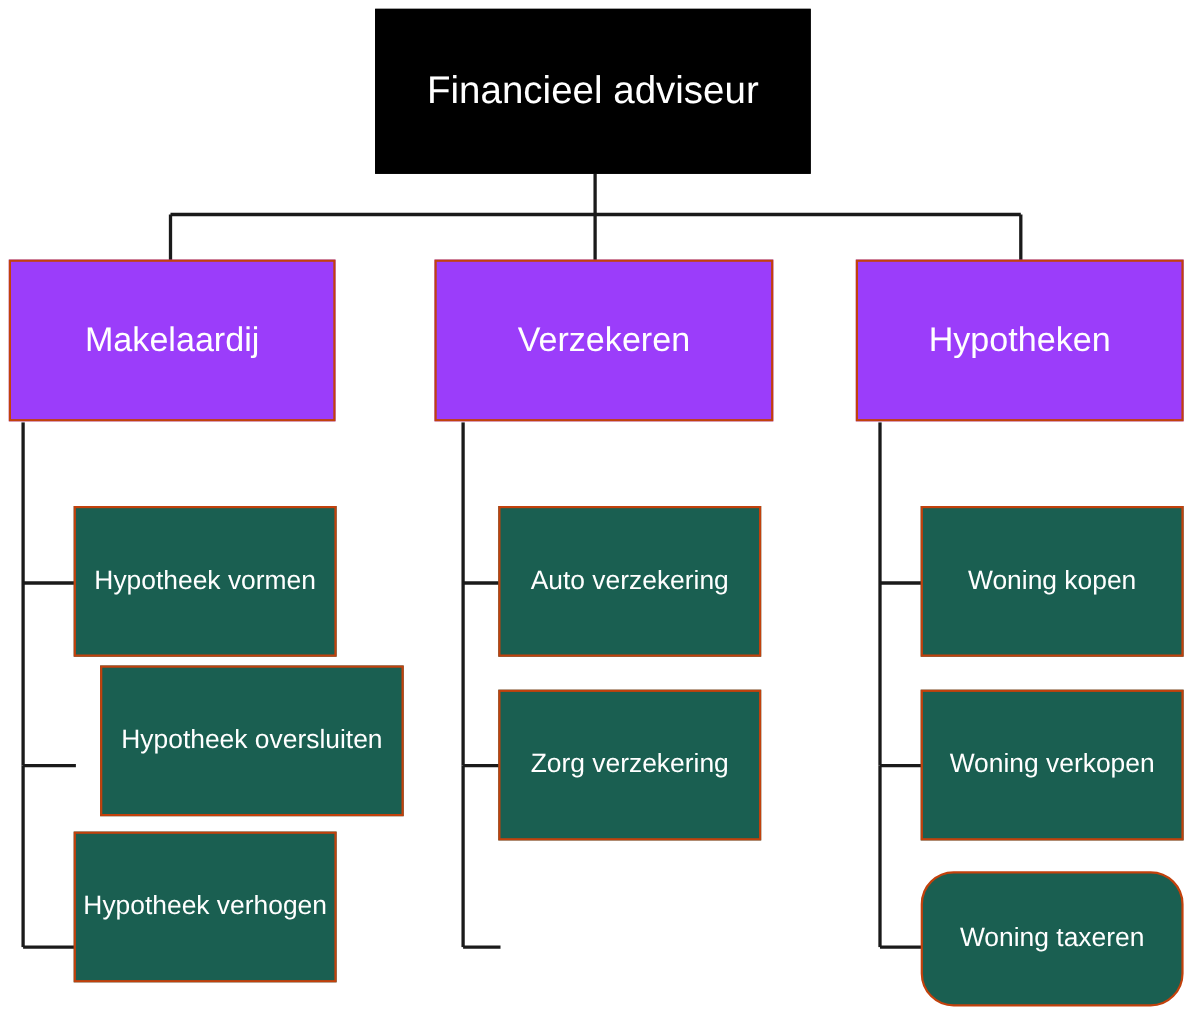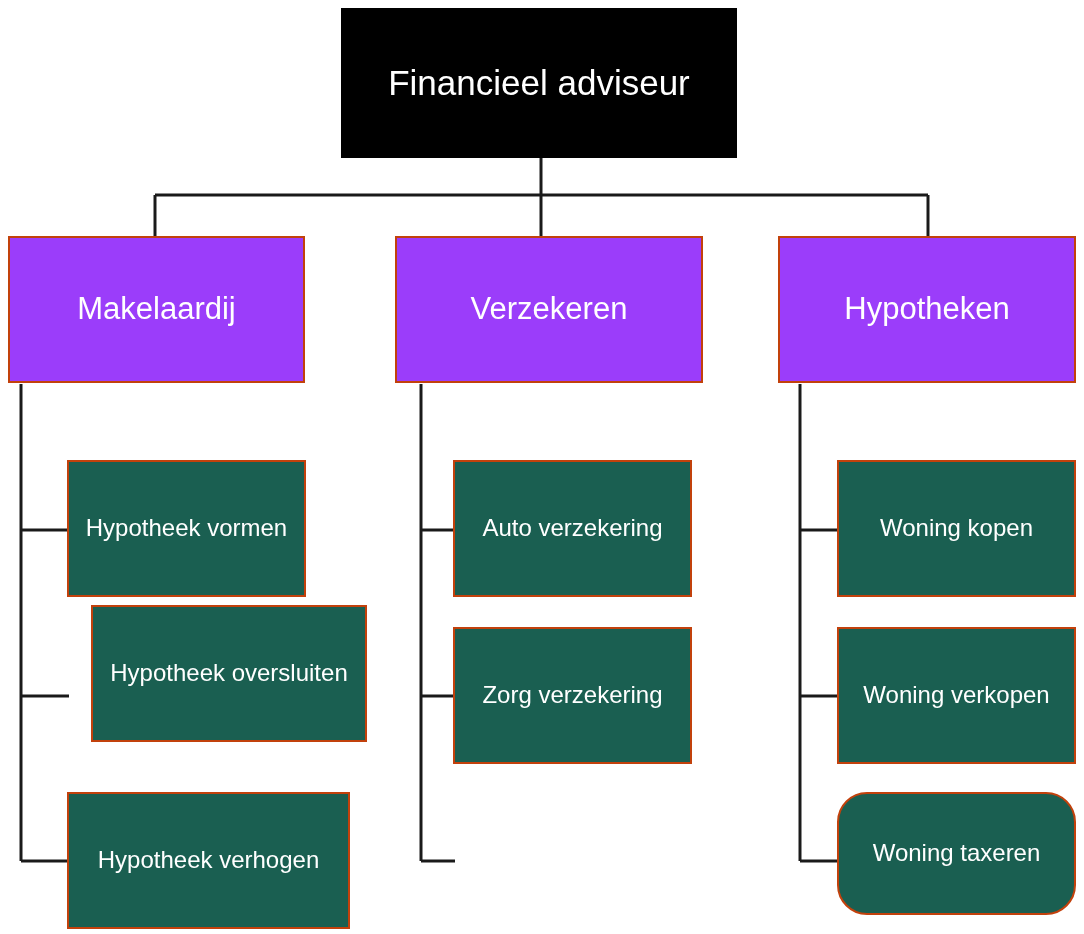--- a/index.html
+++ b/index.html
@@ -121,21 +121,21 @@
   </div>
 
   <div class="node node-leaf" style="left:67px; top:460px; width:239px; height:137px;">
     <span class="node-label">Hypotheek vormen</span>
   </div>
 
   <div class="node node-leaf" style="left:67px; top:605px; width:276px; height:137px;margin-left:24px;">
     <span class="node-label">Hypotheek oversluiten</span>
   </div>
 
-  <div class="node node-leaf" style="left:67px; top:792px; width:283px; height:137px;">
+  <div class="node node-leaf" style="left:67px; top:756px; width:239px; height:137px;">
     <span class="node-label">Hypotheek verhogen</span>
   </div>
 
   <div class="node node-leaf" style="left:453px; top:460px; width:239px; height:137px;">
     <span class="node-label">Auto verzekering</span>
   </div>
 
   <div class="node node-leaf" style="left:453px; top:627px; width:239px; height:137px;">
     <span class="node-label">Zorg verzekering</span>
   </div>

